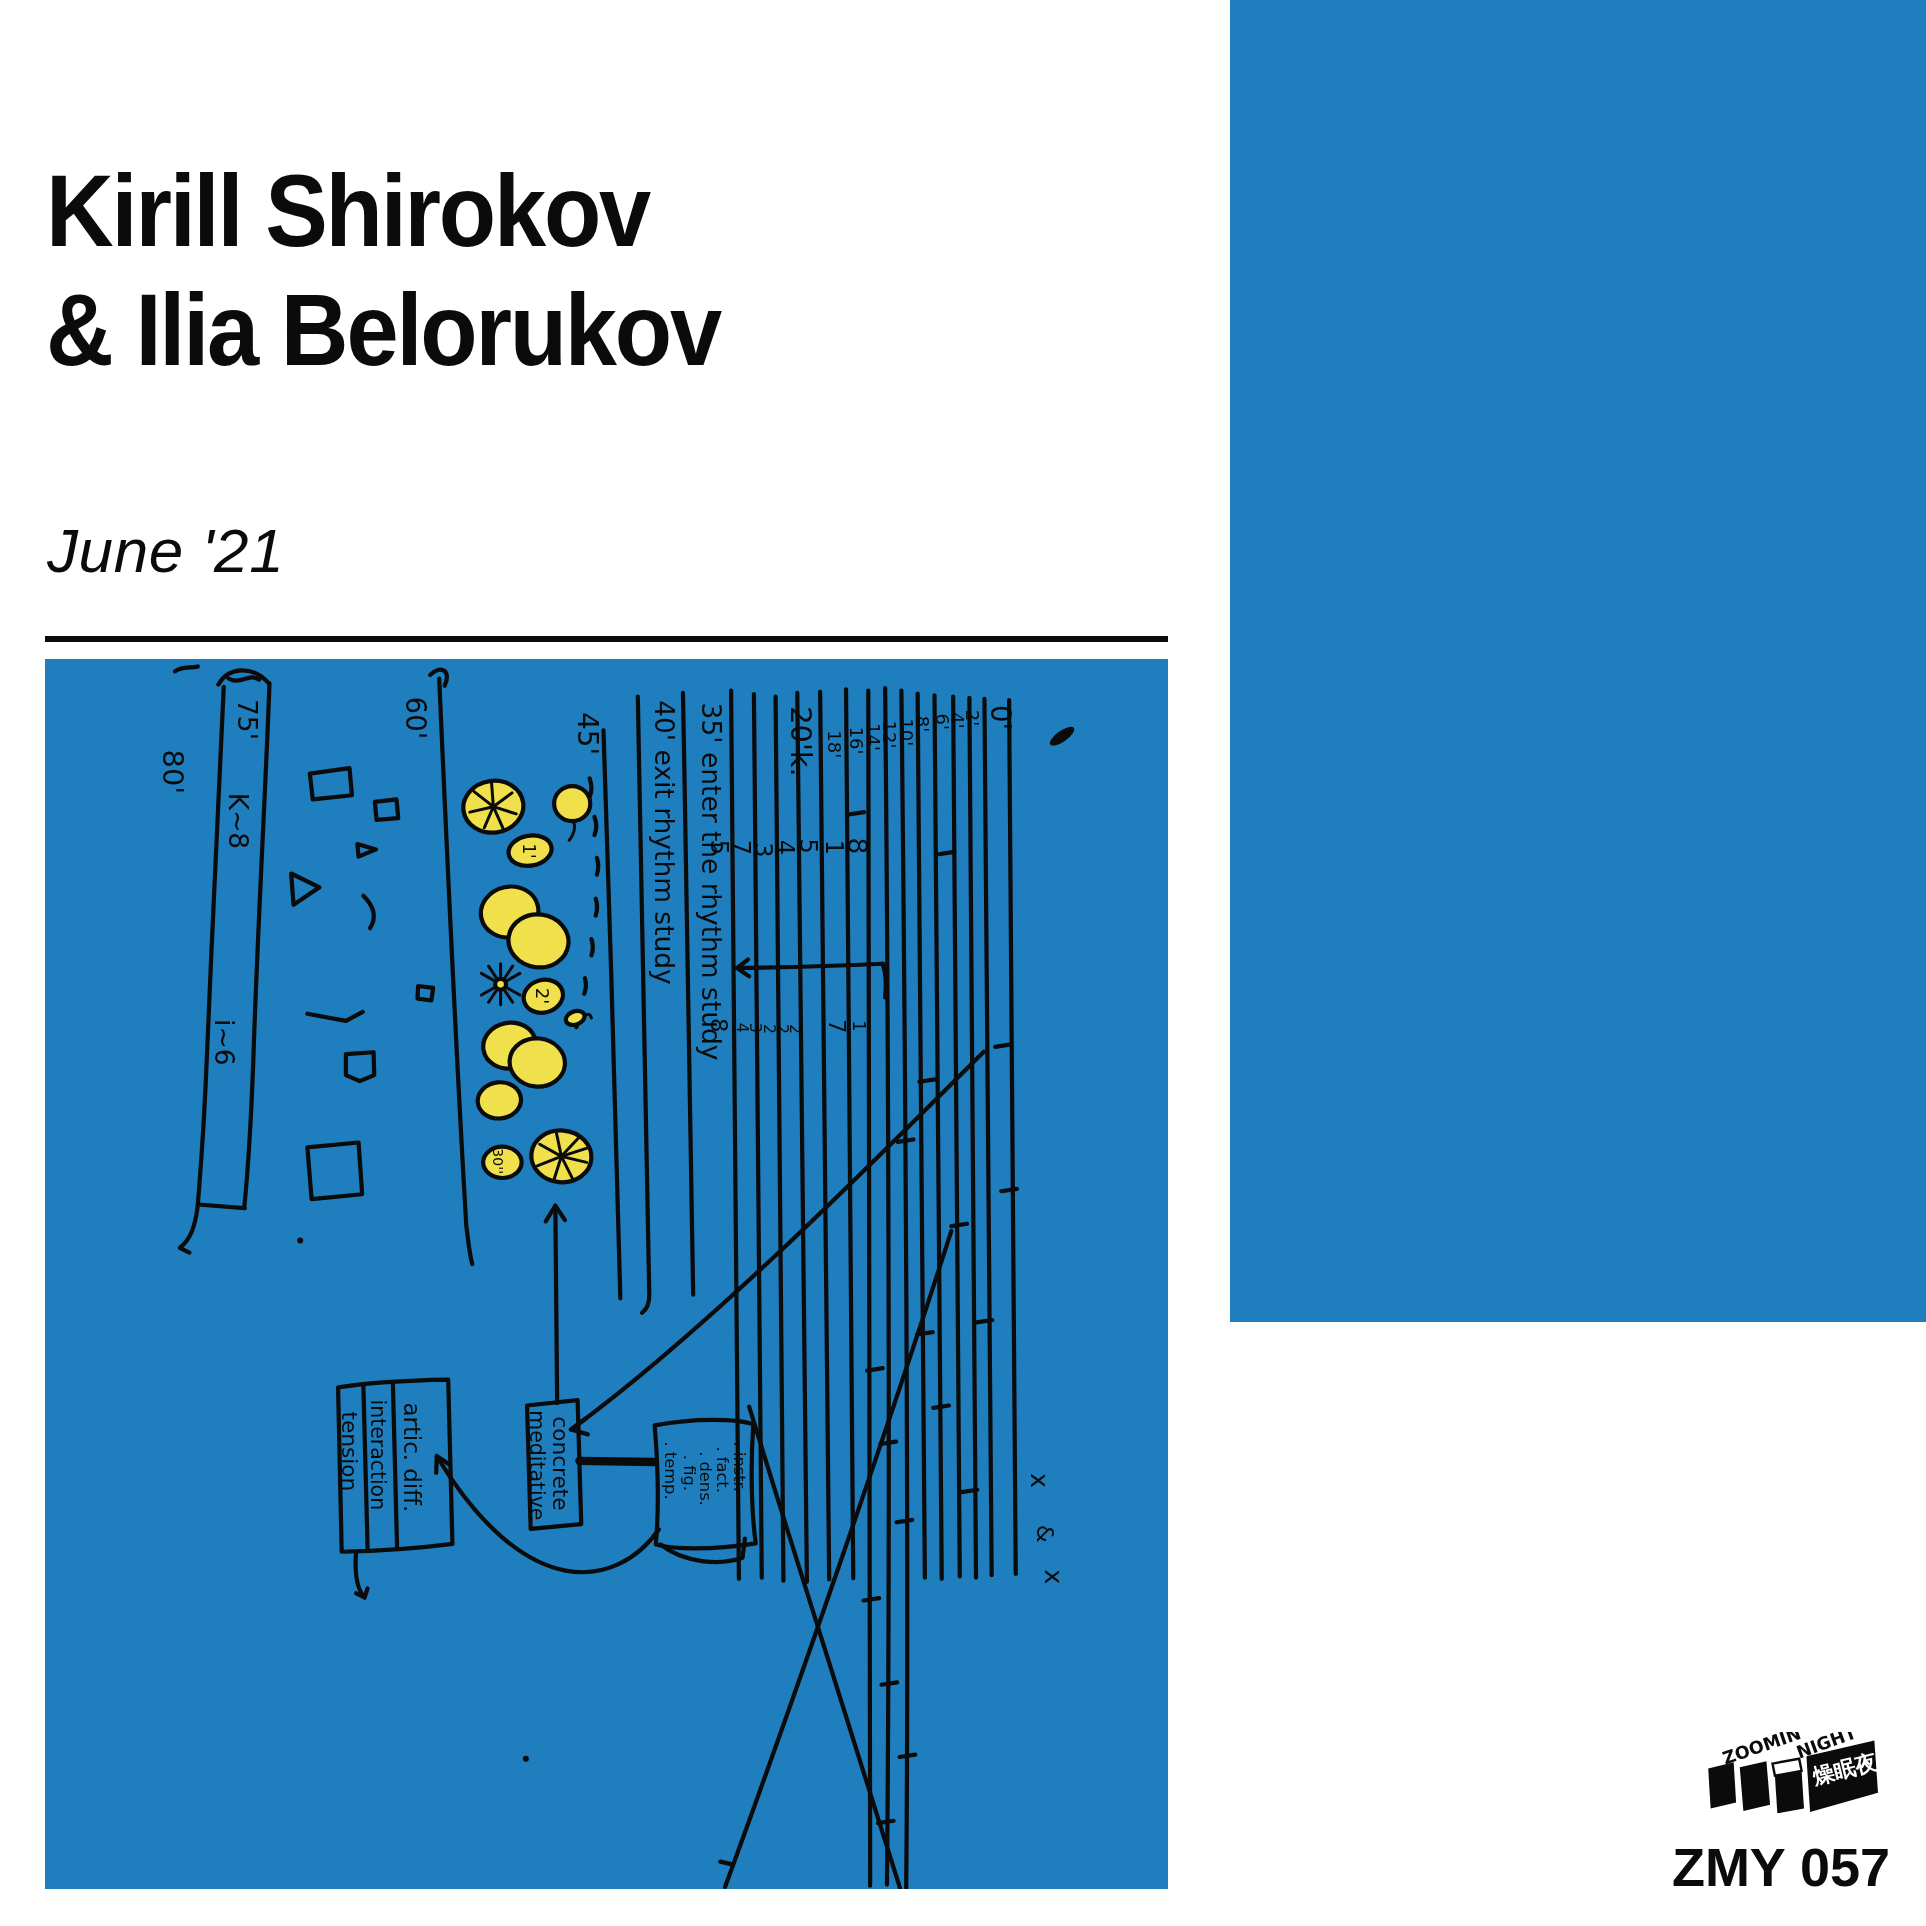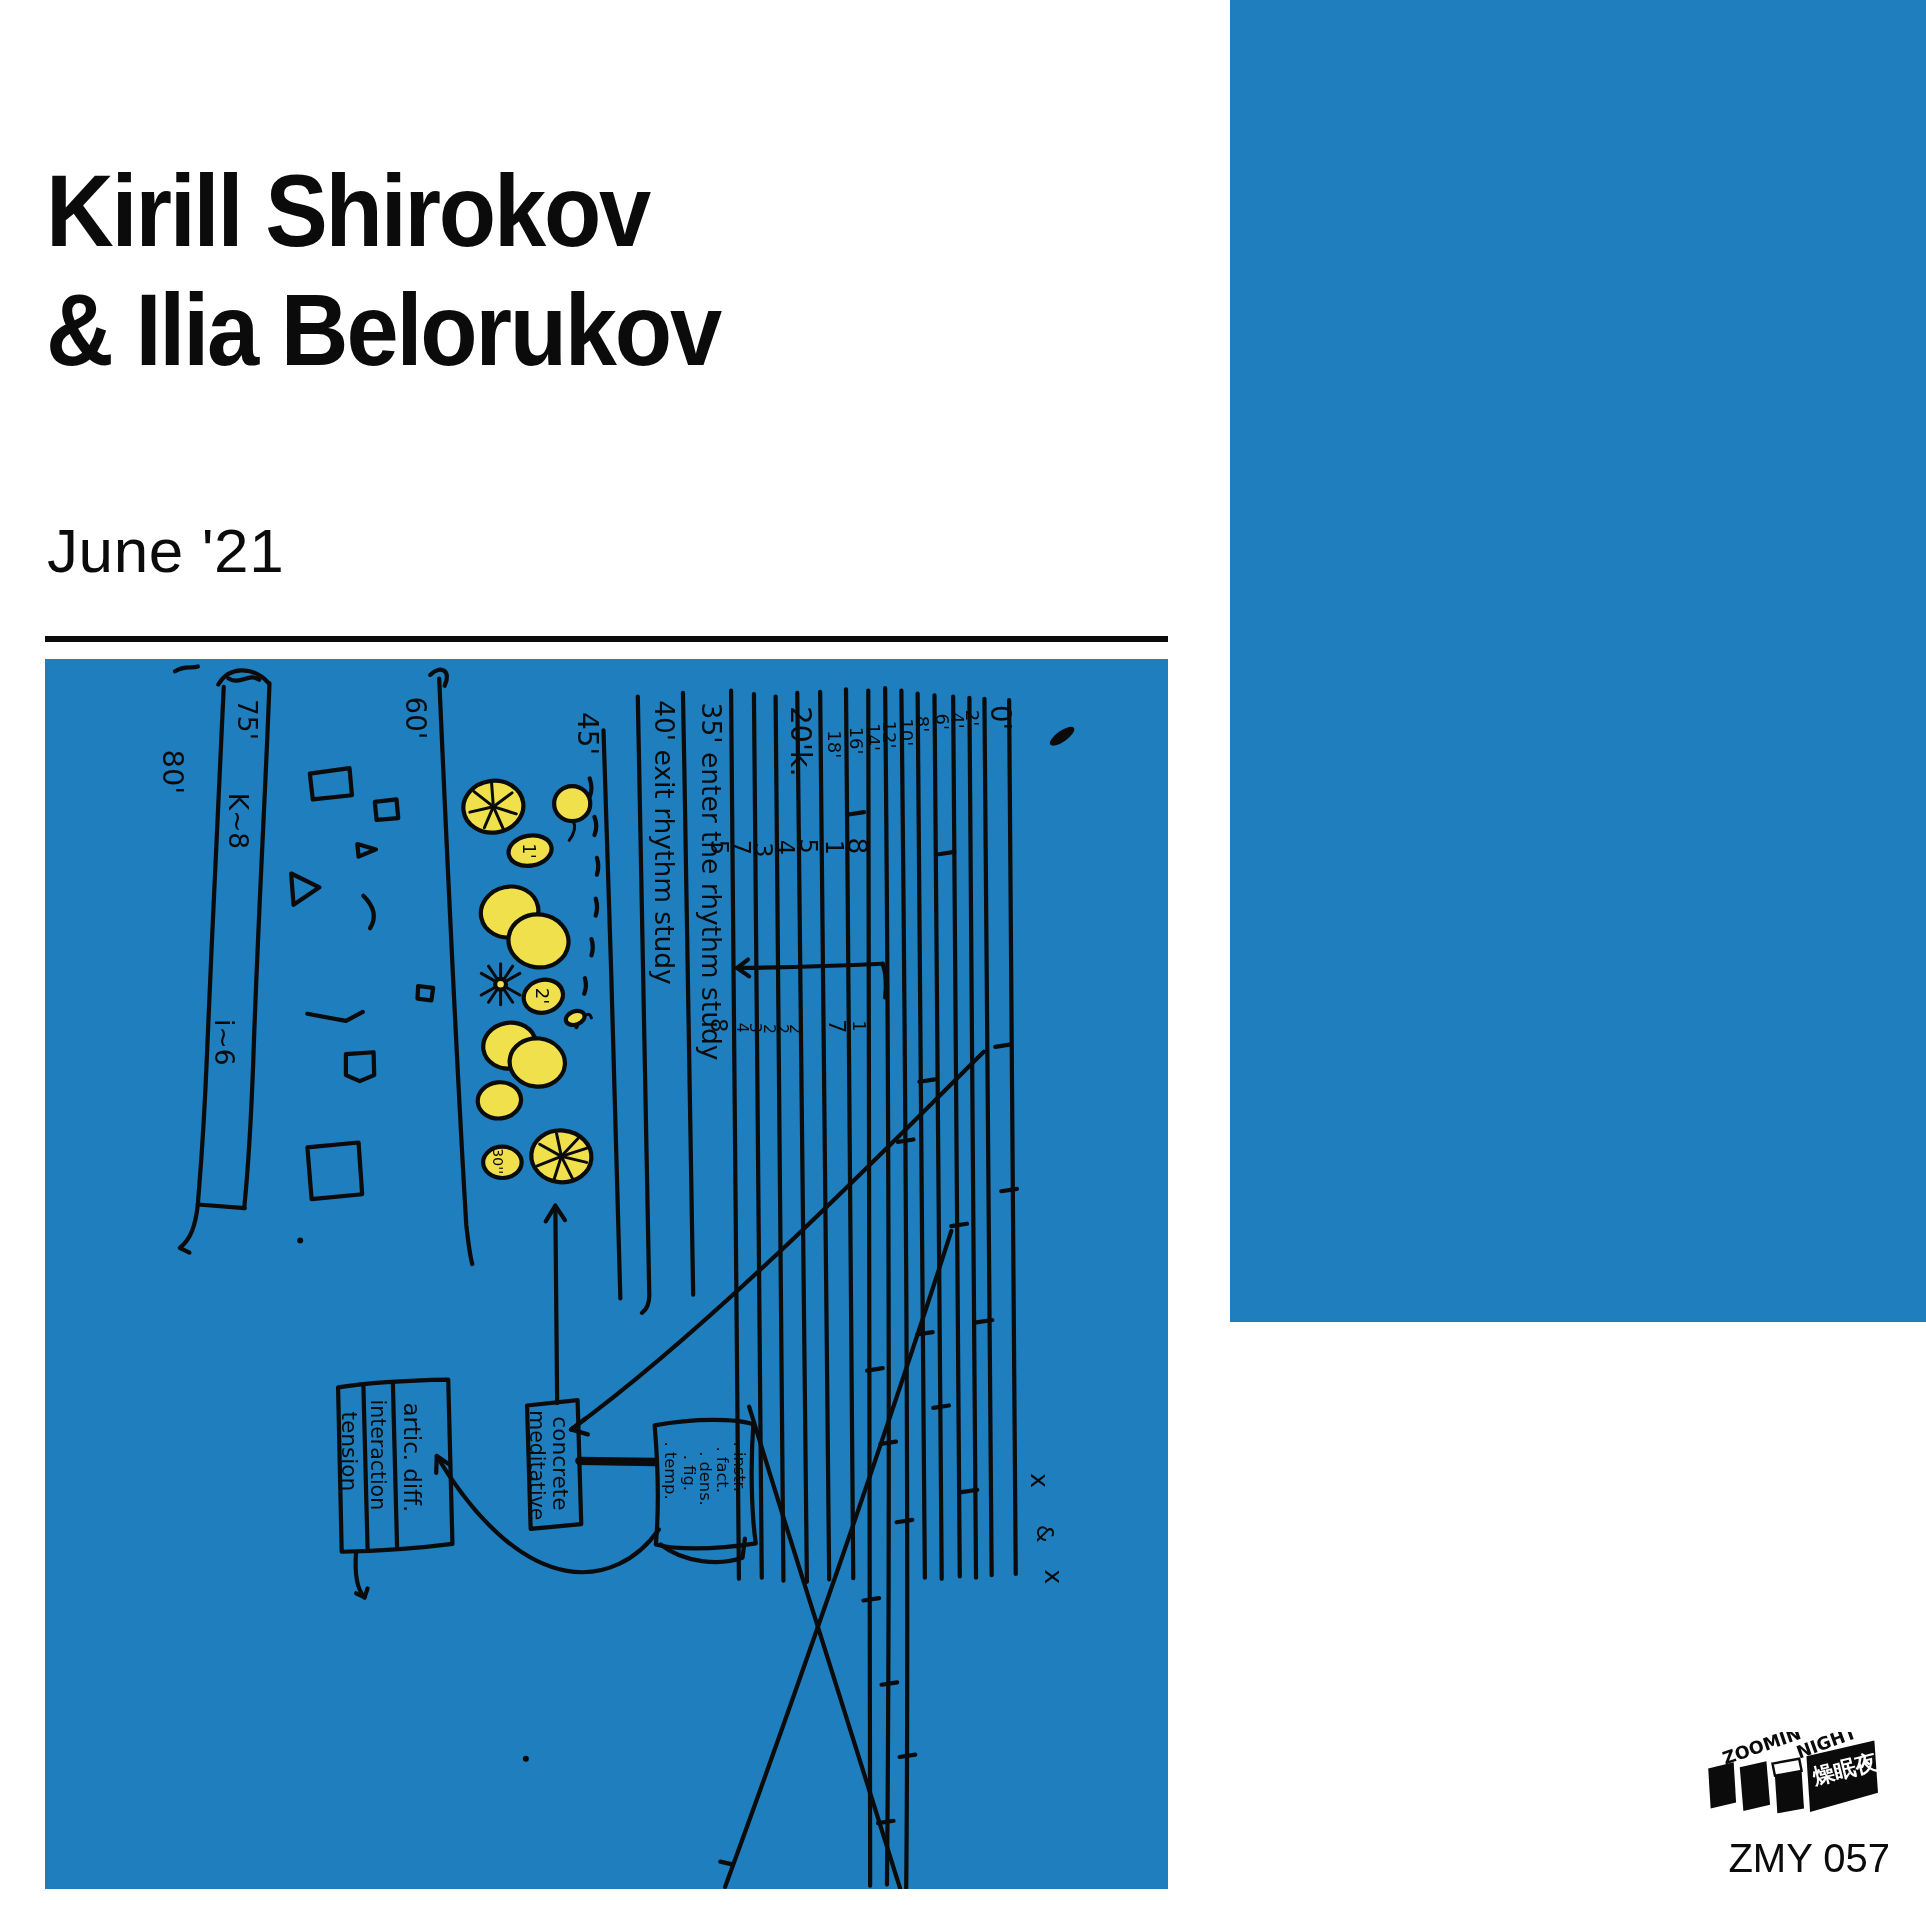--- a/index.html
+++ b/index.html
@@ -1,27 +1,27 @@
 <!DOCTYPE html>
 <html style="font-size:9.6px"><head>
 <meta charset="utf-8">
 <style>
   html,body{margin:0;padding:0;}
   body{width:1926px;height:1926px;background:#FFFFFF;position:relative;
        font-family:"Liberation Sans",sans-serif;color:#0B0B0B;overflow:hidden;}
   .title{position:absolute;left:46px;top:152px;font-weight:700;font-size:102px;
          line-height:119px;letter-spacing:-2.4px;transform:scaleX(.92);transform-origin:left top;white-space:nowrap;}
-  .date{position:absolute;left:47px;top:515px;font-size:62px;font-weight:400;letter-spacing:0.6px;}
+  .date{position:absolute;left:47px;top:515px;font-size:62px;font-weight:400;letter-spacing:0.6px;font-style:italic;}
   .rule{position:absolute;left:45px;top:636px;width:1123px;height:6px;background:#0B0B0B;}
   .score{position:absolute;left:45px;top:659px;width:1123px;height:1230px;background:#1F7EBE;}
   .score svg{display:block;width:100%;height:100%;}
   .toprect{position:absolute;left:1230px;top:0;width:696px;height:1322px;background:#1F7EBE;}
   .logo{position:absolute;left:1707px;top:1732px;width:171px;height:85px;}
   .catalog{position:absolute;left:1625px;top:1836px;width:265px;text-align:right;
-           font-size:40px;font-weight:400;}
+           font-size:54px;font-weight:700;}
   .ink{fill:none;stroke:#0B0B0B;stroke-width:7;stroke-linecap:round;stroke-linejoin:round;}
   .inkfill{fill:#0B0B0B;stroke:none;}
   .blob{fill:#F0E14C;stroke:#0B0B0B;stroke-width:7;}
   .spoke{fill:none;stroke:#0B0B0B;stroke-width:5;stroke-linecap:round;}
   .hand{fill:#0B0B0B;stroke:none;font-family:"DejaVu Sans",sans-serif;}
   .logotext{fill:#0B0B0B;font-family:"DejaVu Sans",sans-serif;font-weight:700;}
 </style>
 </head>
 <body>
 

